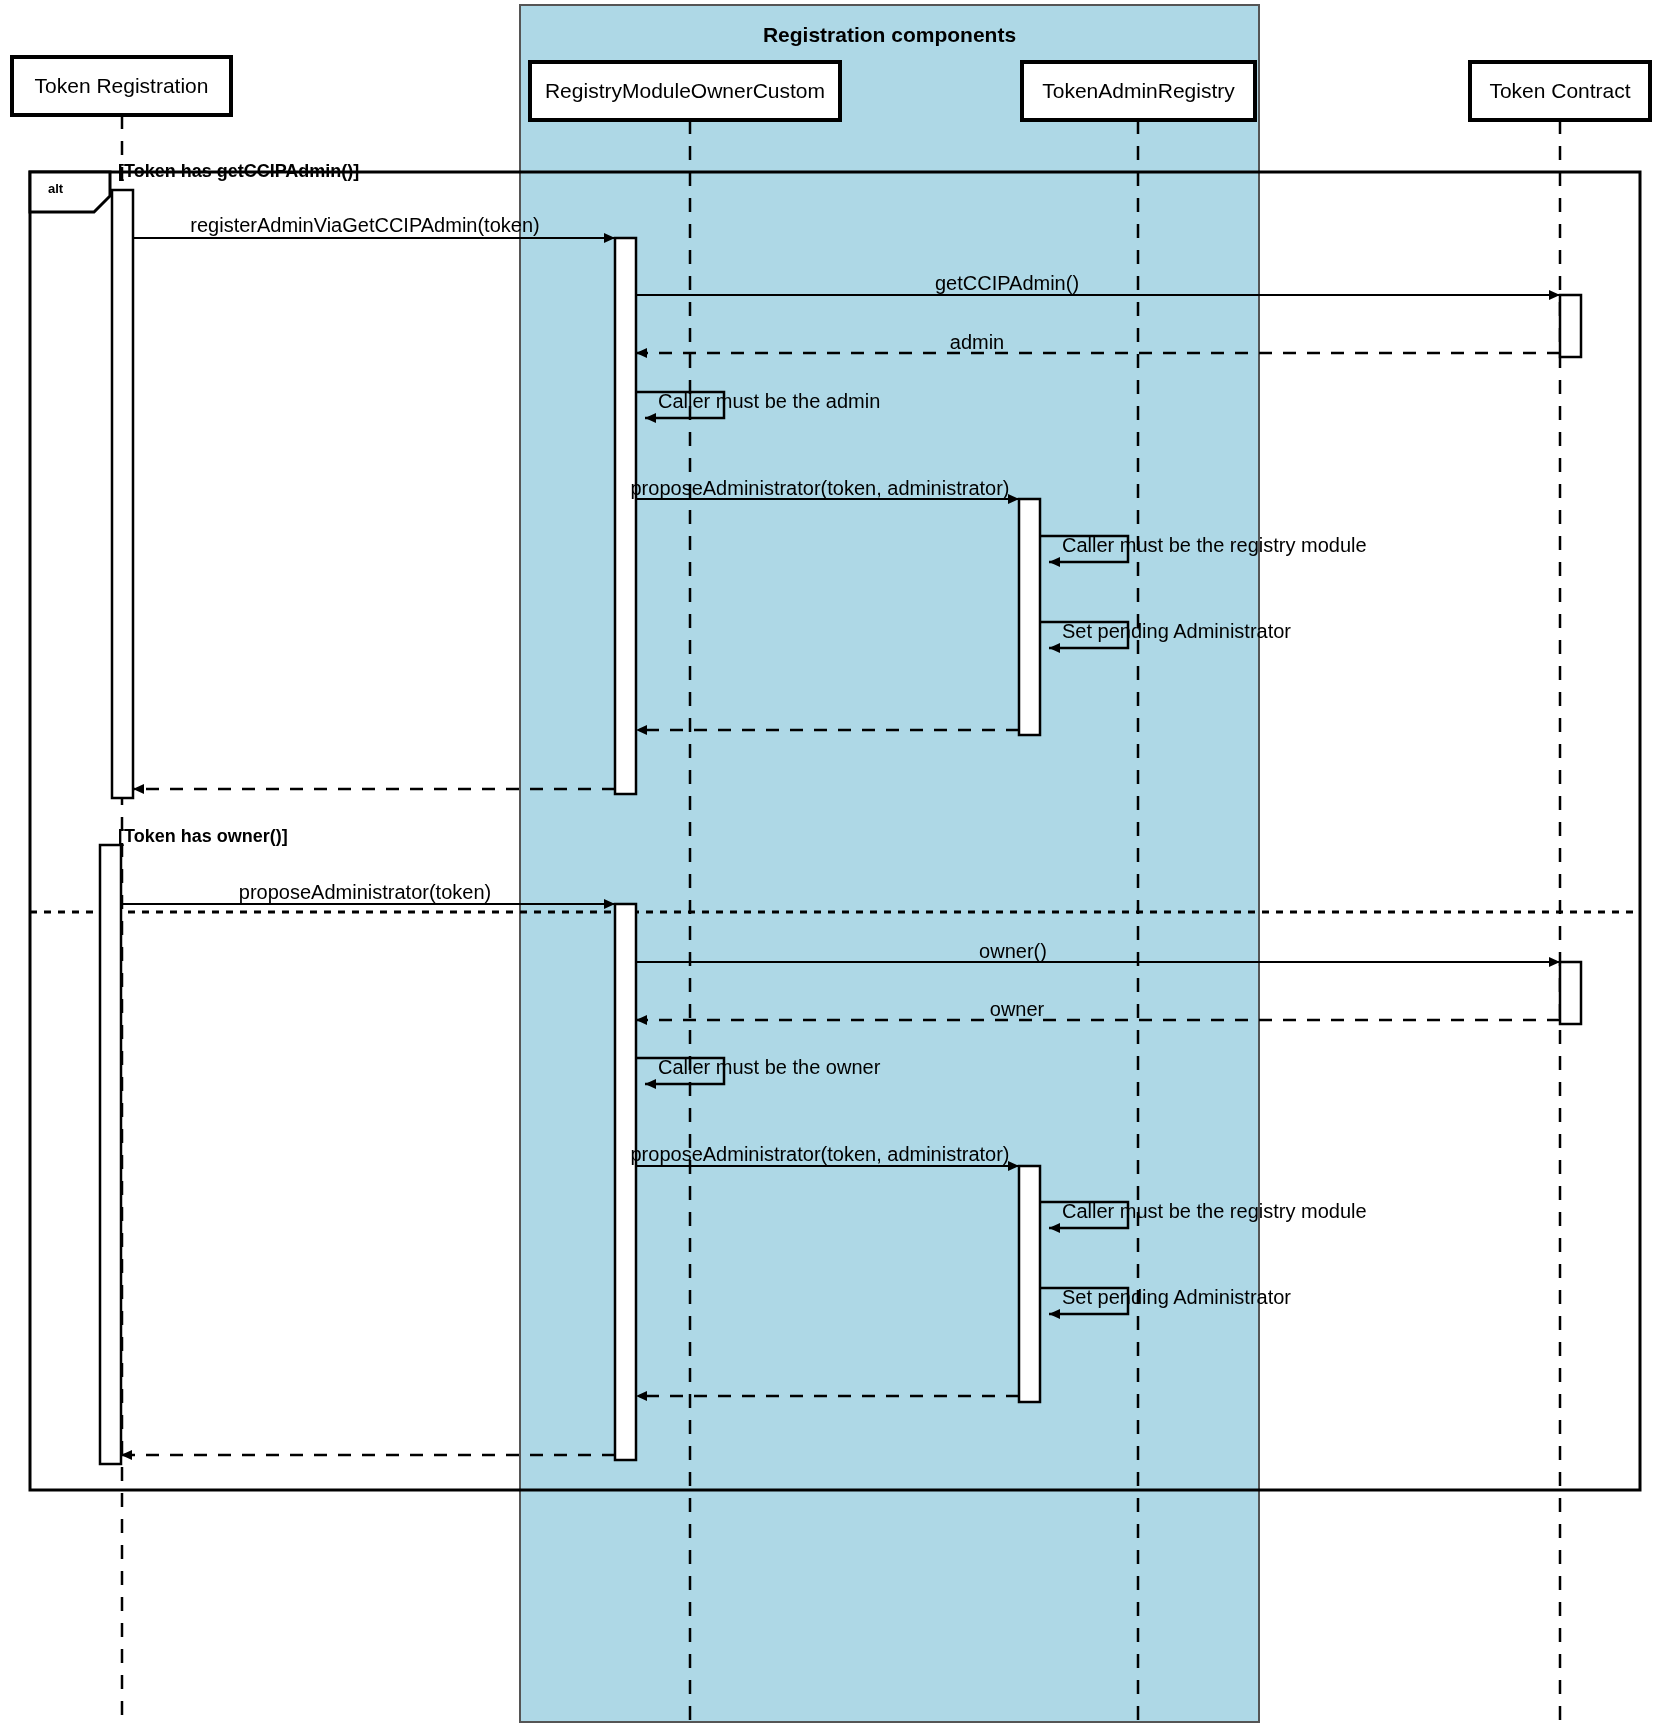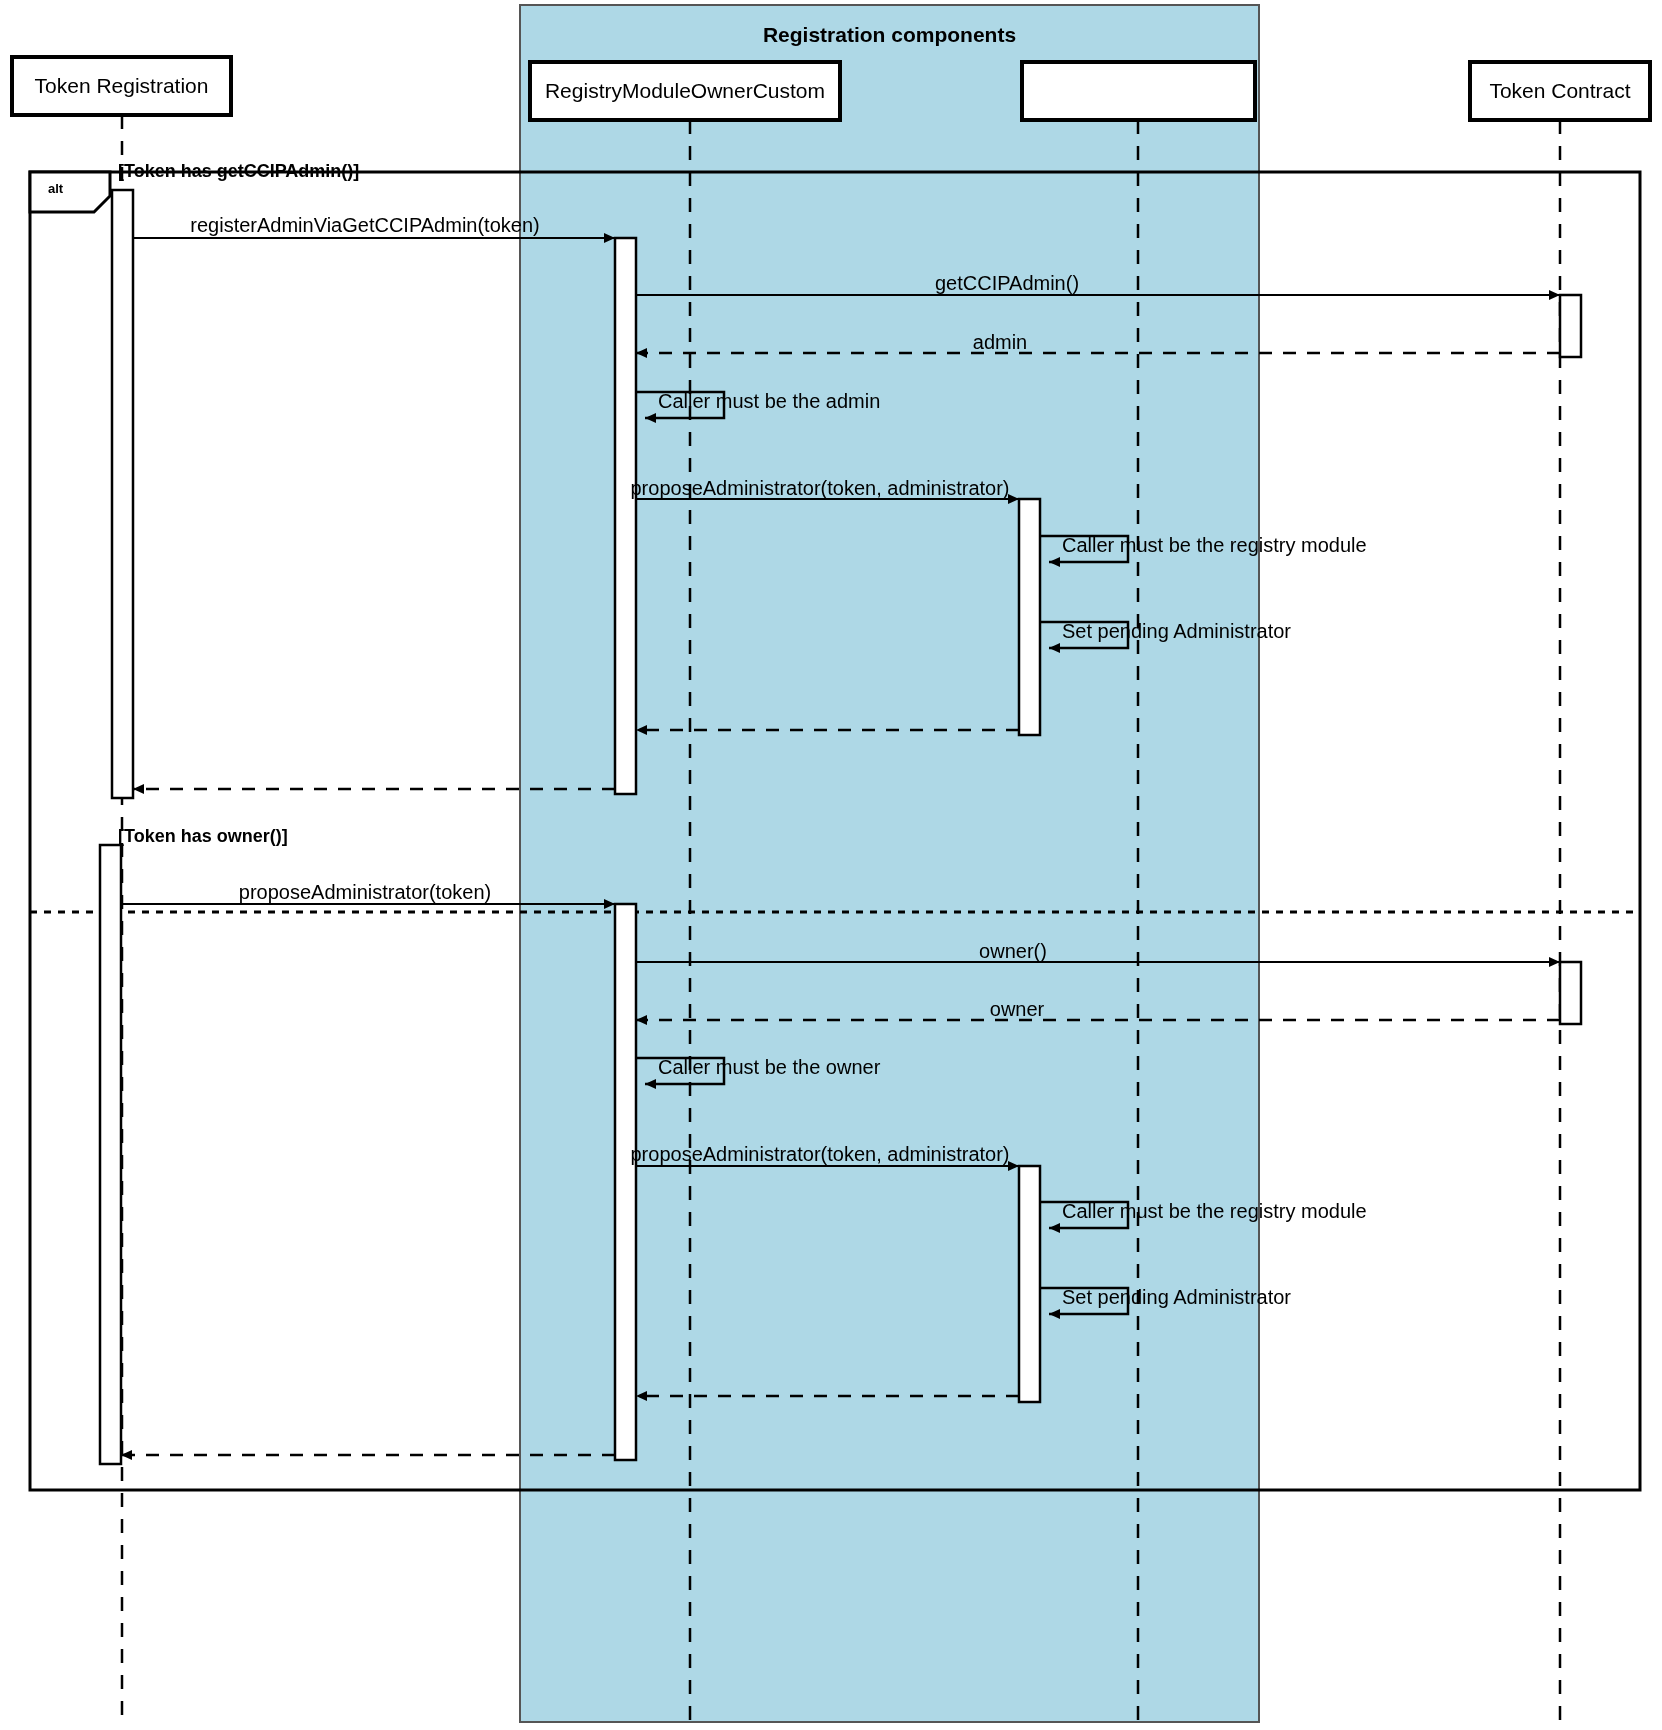--- a/index.html
+++ b/index.html
@@ -63,27 +63,28 @@
       <path d="M636,1058 L724,1058 L724,1084 L645,1084" fill="none" stroke="#000000" stroke-width="2.5" marker-end="url(#ah)"></path>
       <line x1="636" y1="1166" x2="1019" y2="1166" stroke="#000000" stroke-width="2" marker-end="url(#ah)"></line>
       <path d="M1040,1202 L1128,1202 L1128,1228 L1049,1228" fill="none" stroke="#000000" stroke-width="2.5" marker-end="url(#ah)"></path>
       <path d="M1040,1288 L1128,1288 L1128,1314 L1049,1314" fill="none" stroke="#000000" stroke-width="2.5" marker-end="url(#ah)"></path>
       <line x1="1019" y1="1396" x2="636" y2="1396" stroke="#000000" stroke-width="2.5" marker-end="url(#ahr)" stroke-dasharray="13,11"></line>
       <line x1="615" y1="1455" x2="121" y2="1455" stroke="#000000" stroke-width="2.5" marker-end="url(#ahr)" stroke-dasharray="13,11"></line>
     </svg>
 <div class="lbl group-title center" style="left: 889.5px; top: 23px;">Registration components</div>
     <div class="lbl participant-name" style="left: 12px; top: 57px; width: 219px;">Token Registration</div>
     <div class="lbl participant-name" style="left: 530px; top: 62px; width: 310px;">RegistryModuleOwnerCustom</div>
+    <div class="lbl participant-name" style="left: 1022px; top: 62px; width: 233px;">TokenAdminRegistry</div>
     <div class="lbl participant-name" style="left: 1470px; top: 62px; width: 180px;">Token Contract</div>
     <div class="lbl frame-tag" style="left: 48px; top: 181px;">alt</div>
     <div class="lbl guard" style="left: 118px; top: 161px;">[Token has getCCIPAdmin()]</div>
     <div class="lbl guard" style="left: 118px; top: 826px;">[Token has owner()]</div>
     <div class="lbl msg" style="left: 365px; top: 214px; transform: translateX(-50%);">registerAdminViaGetCCIPAdmin(token)</div>
     <div class="lbl msg" style="left: 1007px; top: 272px; transform: translateX(-50%);">getCCIPAdmin()</div>
-    <div class="lbl msg" style="left: 1000px; top: 331px; transform: translateX(-50%);">admin</div>
+    <div class="lbl msg" style="left: 977px; top: 331px; transform: translateX(-50%);">admin</div>
     <div class="lbl msg" style="left: 658px; top: 390px;">Caller must be the admin</div>
     <div class="lbl msg" style="left: 820px; top: 477px; transform: translateX(-50%);">proposeAdministrator(token, administrator)</div>
     <div class="lbl msg" style="left: 1062px; top: 534px;">Caller must be the registry module</div>
     <div class="lbl msg" style="left: 1062px; top: 620px;">Set pending Administrator</div>
     <div class="lbl msg" style="left: 365px; top: 881px; transform: translateX(-50%);">proposeAdministrator(token)</div>
     <div class="lbl msg" style="left: 1013px; top: 940px; transform: translateX(-50%);">owner()</div>
     <div class="lbl msg" style="left: 1017px; top: 998px; transform: translateX(-50%);">owner</div>
     <div class="lbl msg" style="left: 658px; top: 1056px;">Caller must be the owner</div>
     <div class="lbl msg" style="left: 820px; top: 1143px; transform: translateX(-50%);">proposeAdministrator(token, administrator)</div>
     <div class="lbl msg" style="left: 1062px; top: 1200px;">Caller must be the registry module</div>

